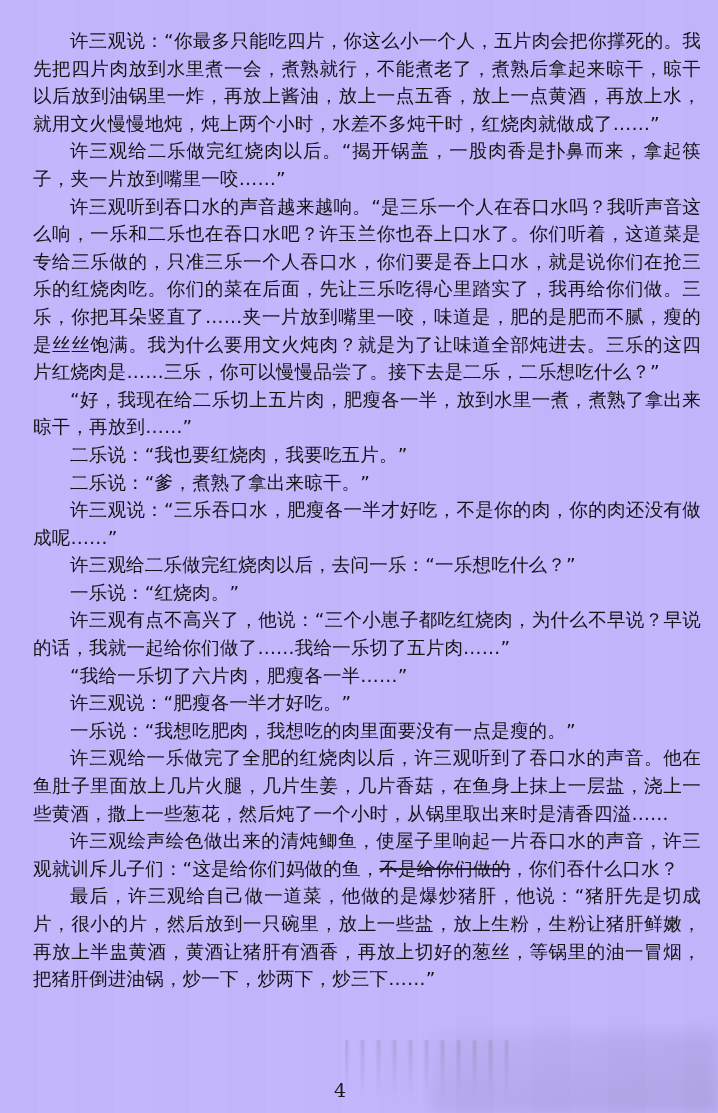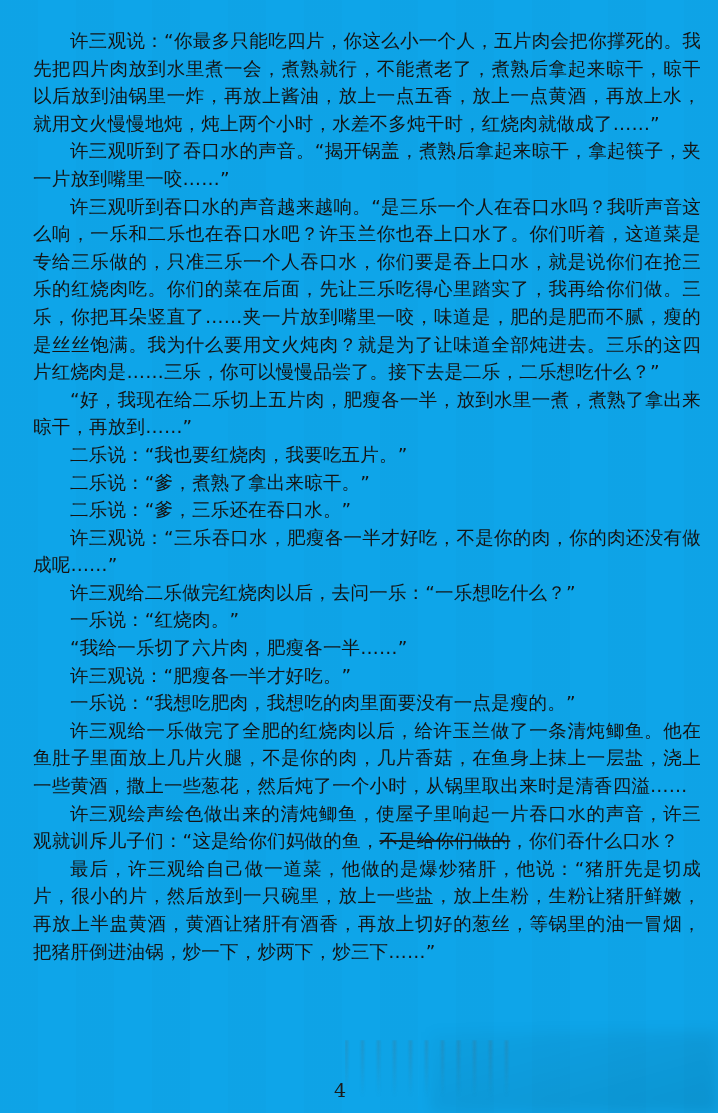--- a/index.html
+++ b/index.html
@@ -5,21 +5,21 @@
 <style>
   html, body {
     margin: 0;
     padding: 0;
     background: #ffffff;
   }
   .page {
     position: relative;
     width: 718px;
     height: 1113px;
-    background: #0ea5e9;
+    background: #c4b5fd;
     overflow: hidden;
     font-family: "DejaVu Sans", sans-serif;
     color: #141414;
   }
   
   .paper-texture {
     position: absolute;
     inset: 0;
     background: repeating-linear-gradient(
       90deg,
@@ -87,33 +87,33 @@
   }
 </style>
 </head>
 <body>
 
 <div class="page">
   <div class="paper-texture"></div>
 
   <div class="page-text">
       <p class="para">许三观说：“你最多只能吃四片，你这么小一个人，五片肉会把你撑死的。我先把四片肉放到水里煮一会，煮熟就行，不能煮老了，煮熟后拿起来晾干，晾干以后放到油锅里一炸，再放上酱油，放上一点五香，放上一点黄酒，再放上水，就用文火慢慢地炖，炖上两个小时，水差不多炖干时，红烧肉就做成了……”</p>
-      <p class="para">许三观听到了吞口水的声音。“揭开锅盖，煮熟后拿起来晾干，拿起筷子，夹一片放到嘴里一咬……”</p>
+      <p class="para">许三观给二乐做完红烧肉以后。“揭开锅盖，一股肉香是扑鼻而来，拿起筷子，夹一片放到嘴里一咬……”</p>
       <p class="para">许三观听到吞口水的声音越来越响。“是三乐一个人在吞口水吗？我听声音这么响，一乐和二乐也在吞口水吧？许玉兰你也吞上口水了。你们听着，这道菜是专给三乐做的，只准三乐一个人吞口水，你们要是吞上口水，就是说你们在抢三乐的红烧肉吃。你们的菜在后面，先让三乐吃得心里踏实了，我再给你们做。三乐，你把耳朵竖直了……夹一片放到嘴里一咬，味道是，肥的是肥而不腻，瘦的是丝丝饱满。我为什么要用文火炖肉？就是为了让味道全部炖进去。三乐的这四片红烧肉是……三乐，你可以慢慢品尝了。接下去是二乐，二乐想吃什么？”</p>
       <p class="para">“好，我现在给二乐切上五片肉，肥瘦各一半，放到水里一煮，煮熟了拿出来晾干，再放到……”</p>
       <p class="para">二乐说：“我也要红烧肉，我要吃五片。”</p>
       <p class="para">二乐说：“爹，煮熟了拿出来晾干。”</p>
-      <p class="para">二乐说：“爹，三乐还在吞口水。”</p>
       <p class="para">许三观说：“三乐吞口水，肥瘦各一半才好吃，不是你的肉，你的肉还没有做成呢……”</p>
       <p class="para">许三观给二乐做完红烧肉以后，去问一乐：“一乐想吃什么？”</p>
       <p class="para">一乐说：“红烧肉。”</p>
+      <p class="para">许三观有点不高兴了，他说：“三个小崽子都吃红烧肉，为什么不早说？早说的话，我就一起给你们做了……我给一乐切了五片肉……”</p>
       <p class="para">“我给一乐切了六片肉，肥瘦各一半……”</p>
       <p class="para">许三观说：“肥瘦各一半才好吃。”</p>
       <p class="para">一乐说：“我想吃肥肉，我想吃的肉里面要没有一点是瘦的。”</p>
-      <p class="para">许三观给一乐做完了全肥的红烧肉以后，给许玉兰做了一条清炖鲫鱼。他在鱼肚子里面放上几片火腿，不是你的肉，几片香菇，在鱼身上抹上一层盐，浇上一些黄酒，撒上一些葱花，然后炖了一个小时，从锅里取出来时是清香四溢……</p>
+      <p class="para">许三观给一乐做完了全肥的红烧肉以后，许三观听到了吞口水的声音。他在鱼肚子里面放上几片火腿，几片生姜，几片香菇，在鱼身上抹上一层盐，浇上一些黄酒，撒上一些葱花，然后炖了一个小时，从锅里取出来时是清香四溢……</p>
       <p class="para"><span>许三观绘声绘色做出来的清炖鲫鱼，使屋子里响起一片吞口水的声音，许三观就训斥儿子们：“这是给你们妈做的鱼，</span><span class="strike">不是给你们做的</span><span>，你们吞什么口水？</span></p>
       <p class="para">最后，许三观给自己做一道菜，他做的是爆炒猪肝，他说：“猪肝先是切成片，很小的片，然后放到一只碗里，放上一些盐，放上生粉，生粉让猪肝鲜嫩，再放上半盅黄酒，黄酒让猪肝有酒香，再放上切好的葱丝，等锅里的油一冒烟，把猪肝倒进油锅，炒一下，炒两下，炒三下……”</p>
     </div>
 
   <div class="streak-artifact"></div>
   <div class="smudge-artifact"></div>
 
   <div class="page-number">4</div>
 </div>
 

